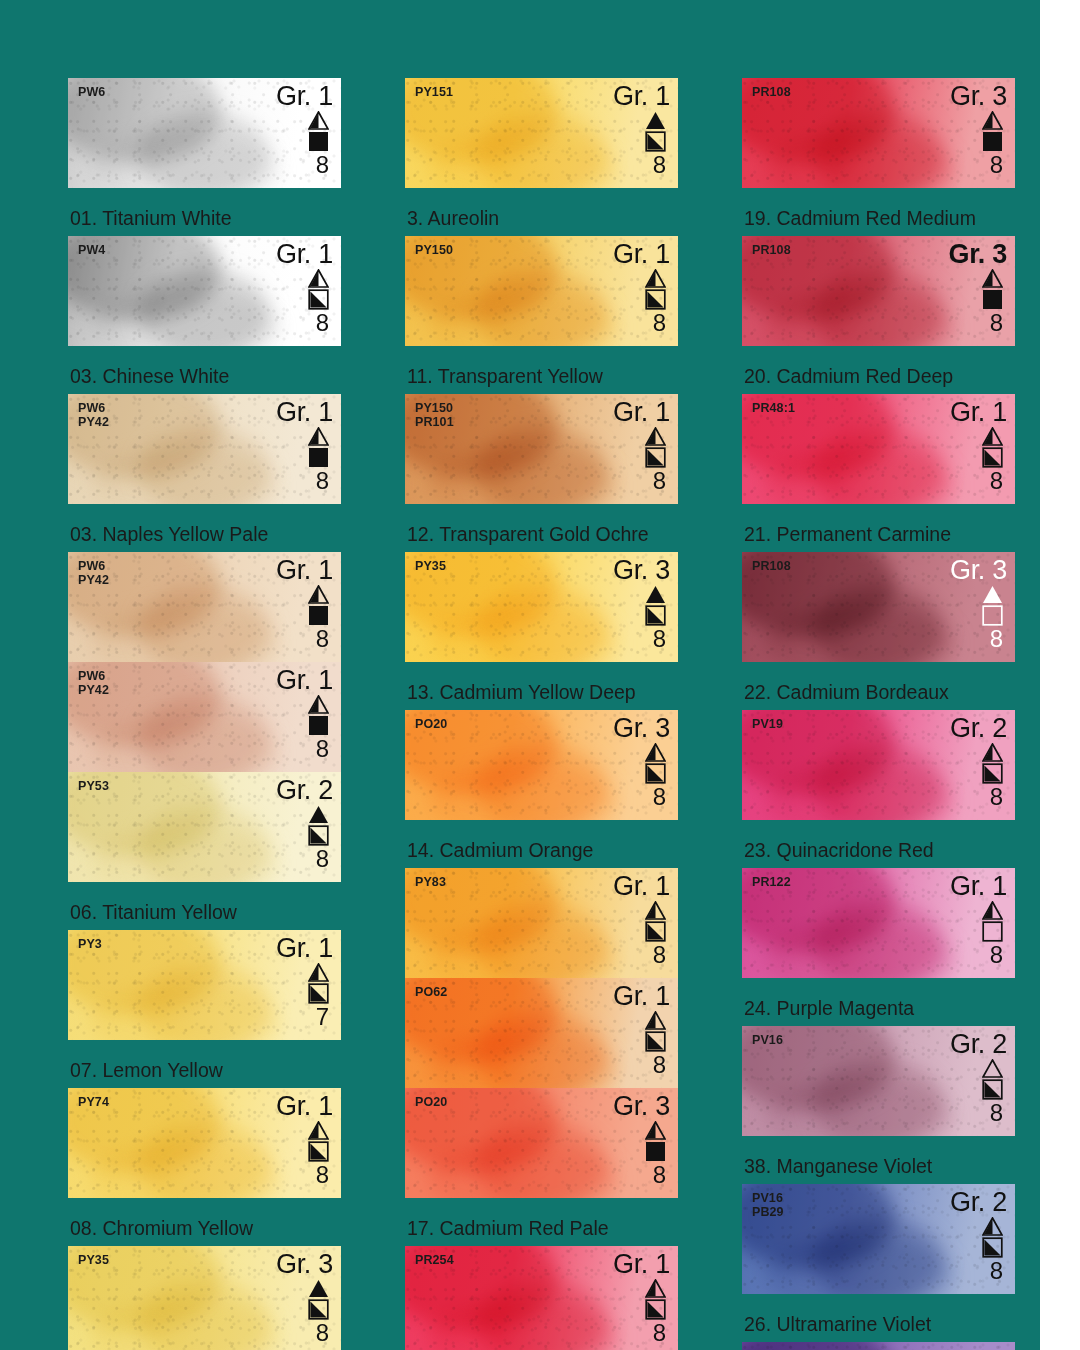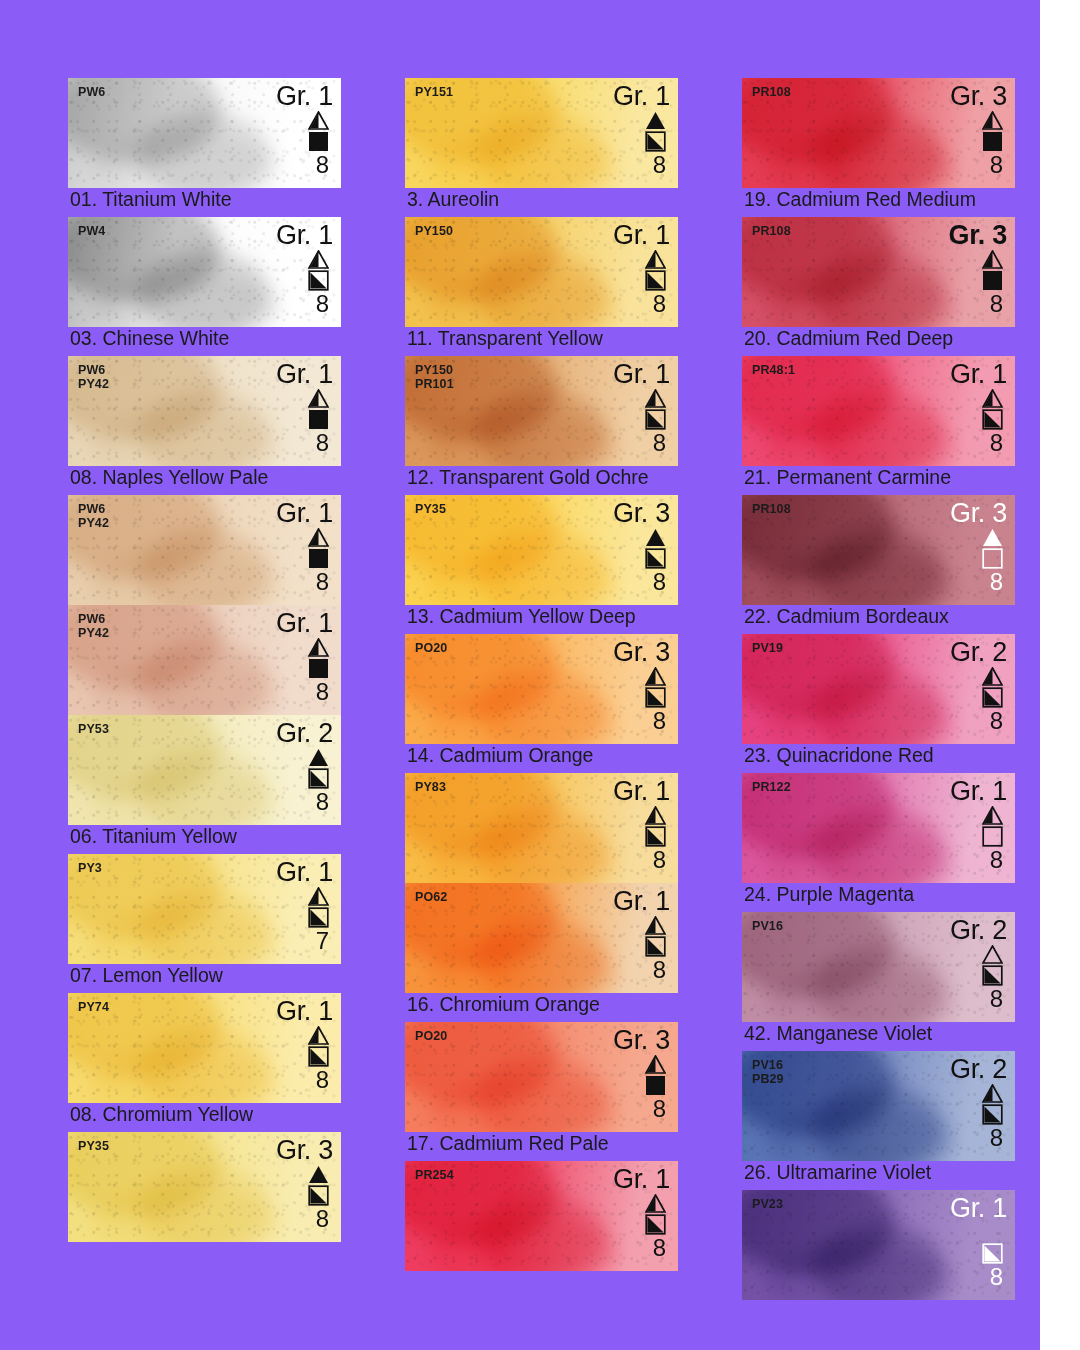--- a/index.html
+++ b/index.html
@@ -7,21 +7,21 @@
   html, body {
     margin: 0; padding: 0;
     width: 1080px; height: 1350px;
     background: #ffffff;
     font-family: "Liberation Sans", sans-serif;
     overflow: hidden;
   }
   #sheet {
     position: relative;
     width: 1040px; height: 1350px;
-    background: #8b5cf6;
+    background: #0f766e;
   }
   .grid {
     position: absolute;
     left: 68px; top: 78px;
     width: 960px;
     display: grid;
     grid-template-columns: 273px 273px 273px;
     column-gap: 64px;
     row-gap: 0px;
   }
@@ -105,21 +105,21 @@
     margin-top: 0px;
     margin-right: 4px;
     font-weight: 400;
   }
   .meta.light { color: #ffffff; }
 
   .label {
     font-size: 19.5px;
     line-height: 22px;
     color: #1a1a1a;
-    padding: 0 0 7px 2px;
+    padding: 19px 0 7px 2px;
     white-space: nowrap;
     font-weight: 400;
   }
 </style>
 </head>
 <body>
 
 <div id="sheet">
   <div class="grid" id="grid">
       <div class="col">
@@ -197,21 +197,21 @@
     <polygon points="10.5,1 20,18 1,18" fill="none" stroke="#111111" stroke-width="1.7"></polygon>
     <polygon points="10.5,1.8 10.5,17.2 2.2,17.2" fill="#111111"></polygon>
                 </svg>
             <svg class="sq" viewBox="0 0 21 21">
       <rect x="1" y="1" width="19" height="19" fill="#111111"></rect>
                 </svg>
           </div>
           <div class="lf">8</div>
         </div>
       </div>
-      <div class="label">08. Naples Yellow Pale</div>
+      <div class="label">03. Naples Yellow Pale</div>
     </div>
         <div class="entry">
       <div class="swatch">
         <div class="wash">
           <div class="base" style="background:#ecd3b5"></div>
           <div class="grad" style="background:linear-gradient(100deg, #e7cdac 0%, #ecd3b5 38%, #f2e0c8 82%, #f2e0c8 100%)"></div>
           <div class="bloomA" style="background:#d9ab7f"></div>
           <div class="bloomB" style="background:#d9ab7f"></div>
           <div class="bloomC" style="background:#e7cdac"></div>
           <div class="grain"></div>
@@ -557,21 +557,20 @@
     <polygon points="10.5,1.8 10.5,17.2 2.2,17.2" fill="#111111"></polygon>
                 </svg>
             <svg class="sq" viewBox="0 0 21 21">
     <rect x="1.2" y="1.2" width="18.6" height="18.6" fill="none" stroke="#111111" stroke-width="1.7"></rect>
     <polygon points="2.4,2.4 18.6,18.6 2.4,18.6" fill="#111111"></polygon>
                 </svg>
           </div>
           <div class="lf">8</div>
         </div>
       </div>
-      <div class="label">16. Chromium Orange</div>
     </div>
         <div class="entry">
       <div class="swatch">
         <div class="wash">
           <div class="base" style="background:#f58163"></div>
           <div class="grad" style="background:linear-gradient(100deg, #f57b5c 0%, #f58163 38%, #f5a88e 82%, #f5a88e 100%)"></div>
           <div class="bloomA" style="background:#f06a4c"></div>
           <div class="bloomB" style="background:#f06a4c"></div>
           <div class="bloomC" style="background:#f57b5c"></div>
           <div class="grain"></div>
@@ -804,21 +803,21 @@
       <polygon points="10.5,1 20,18 1,18" fill="none" stroke="#111111" stroke-width="1.7"></polygon>
                 </svg>
             <svg class="sq" viewBox="0 0 21 21">
     <rect x="1.2" y="1.2" width="18.6" height="18.6" fill="none" stroke="#111111" stroke-width="1.7"></rect>
     <polygon points="2.4,2.4 18.6,18.6 2.4,18.6" fill="#111111"></polygon>
                 </svg>
           </div>
           <div class="lf">8</div>
         </div>
       </div>
-      <div class="label">42. Manganese Violet</div>
+      <div class="label">38. Manganese Violet</div>
     </div>
         <div class="entry">
       <div class="swatch">
         <div class="wash">
           <div class="base" style="background:#6b80bd"></div>
           <div class="grad" style="background:linear-gradient(100deg, #5370b2 0%, #6b80bd 38%, #a6b5d7 82%, #a6b5d7 100%)"></div>
           <div class="bloomA" style="background:#2b4795"></div>
           <div class="bloomB" style="background:#2b4795"></div>
           <div class="bloomC" style="background:#5370b2"></div>
           <div class="grain"></div>

